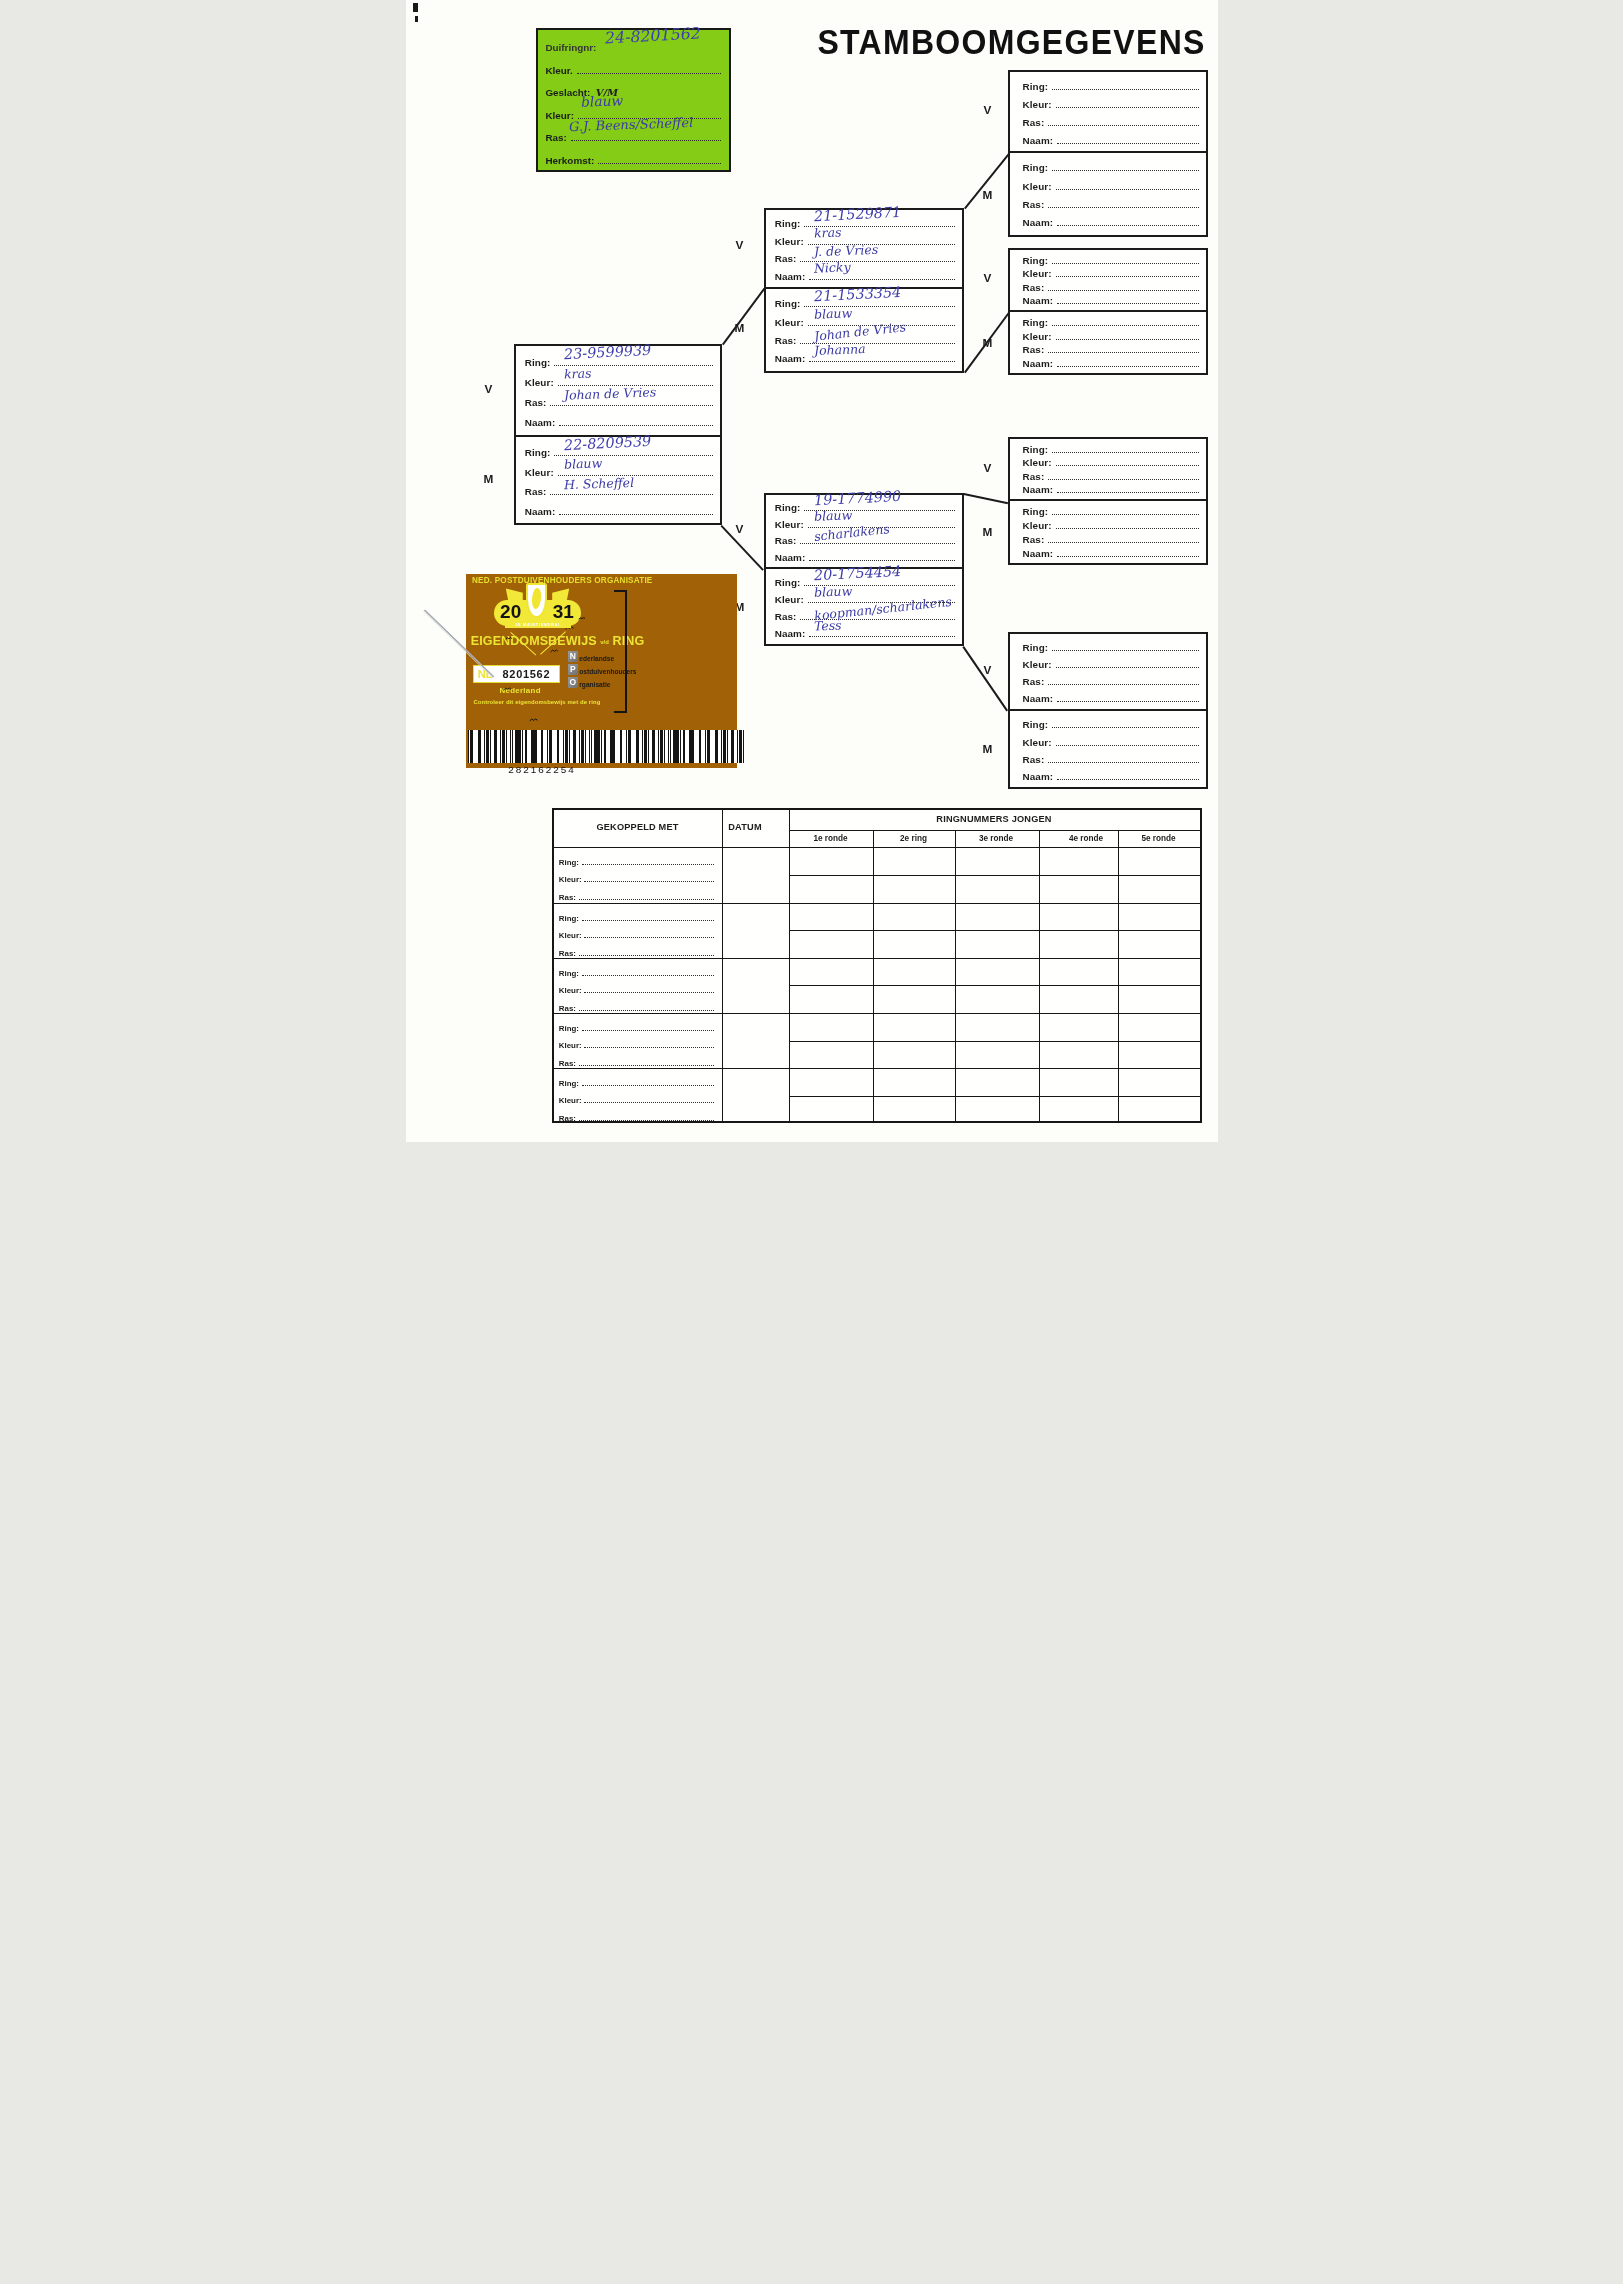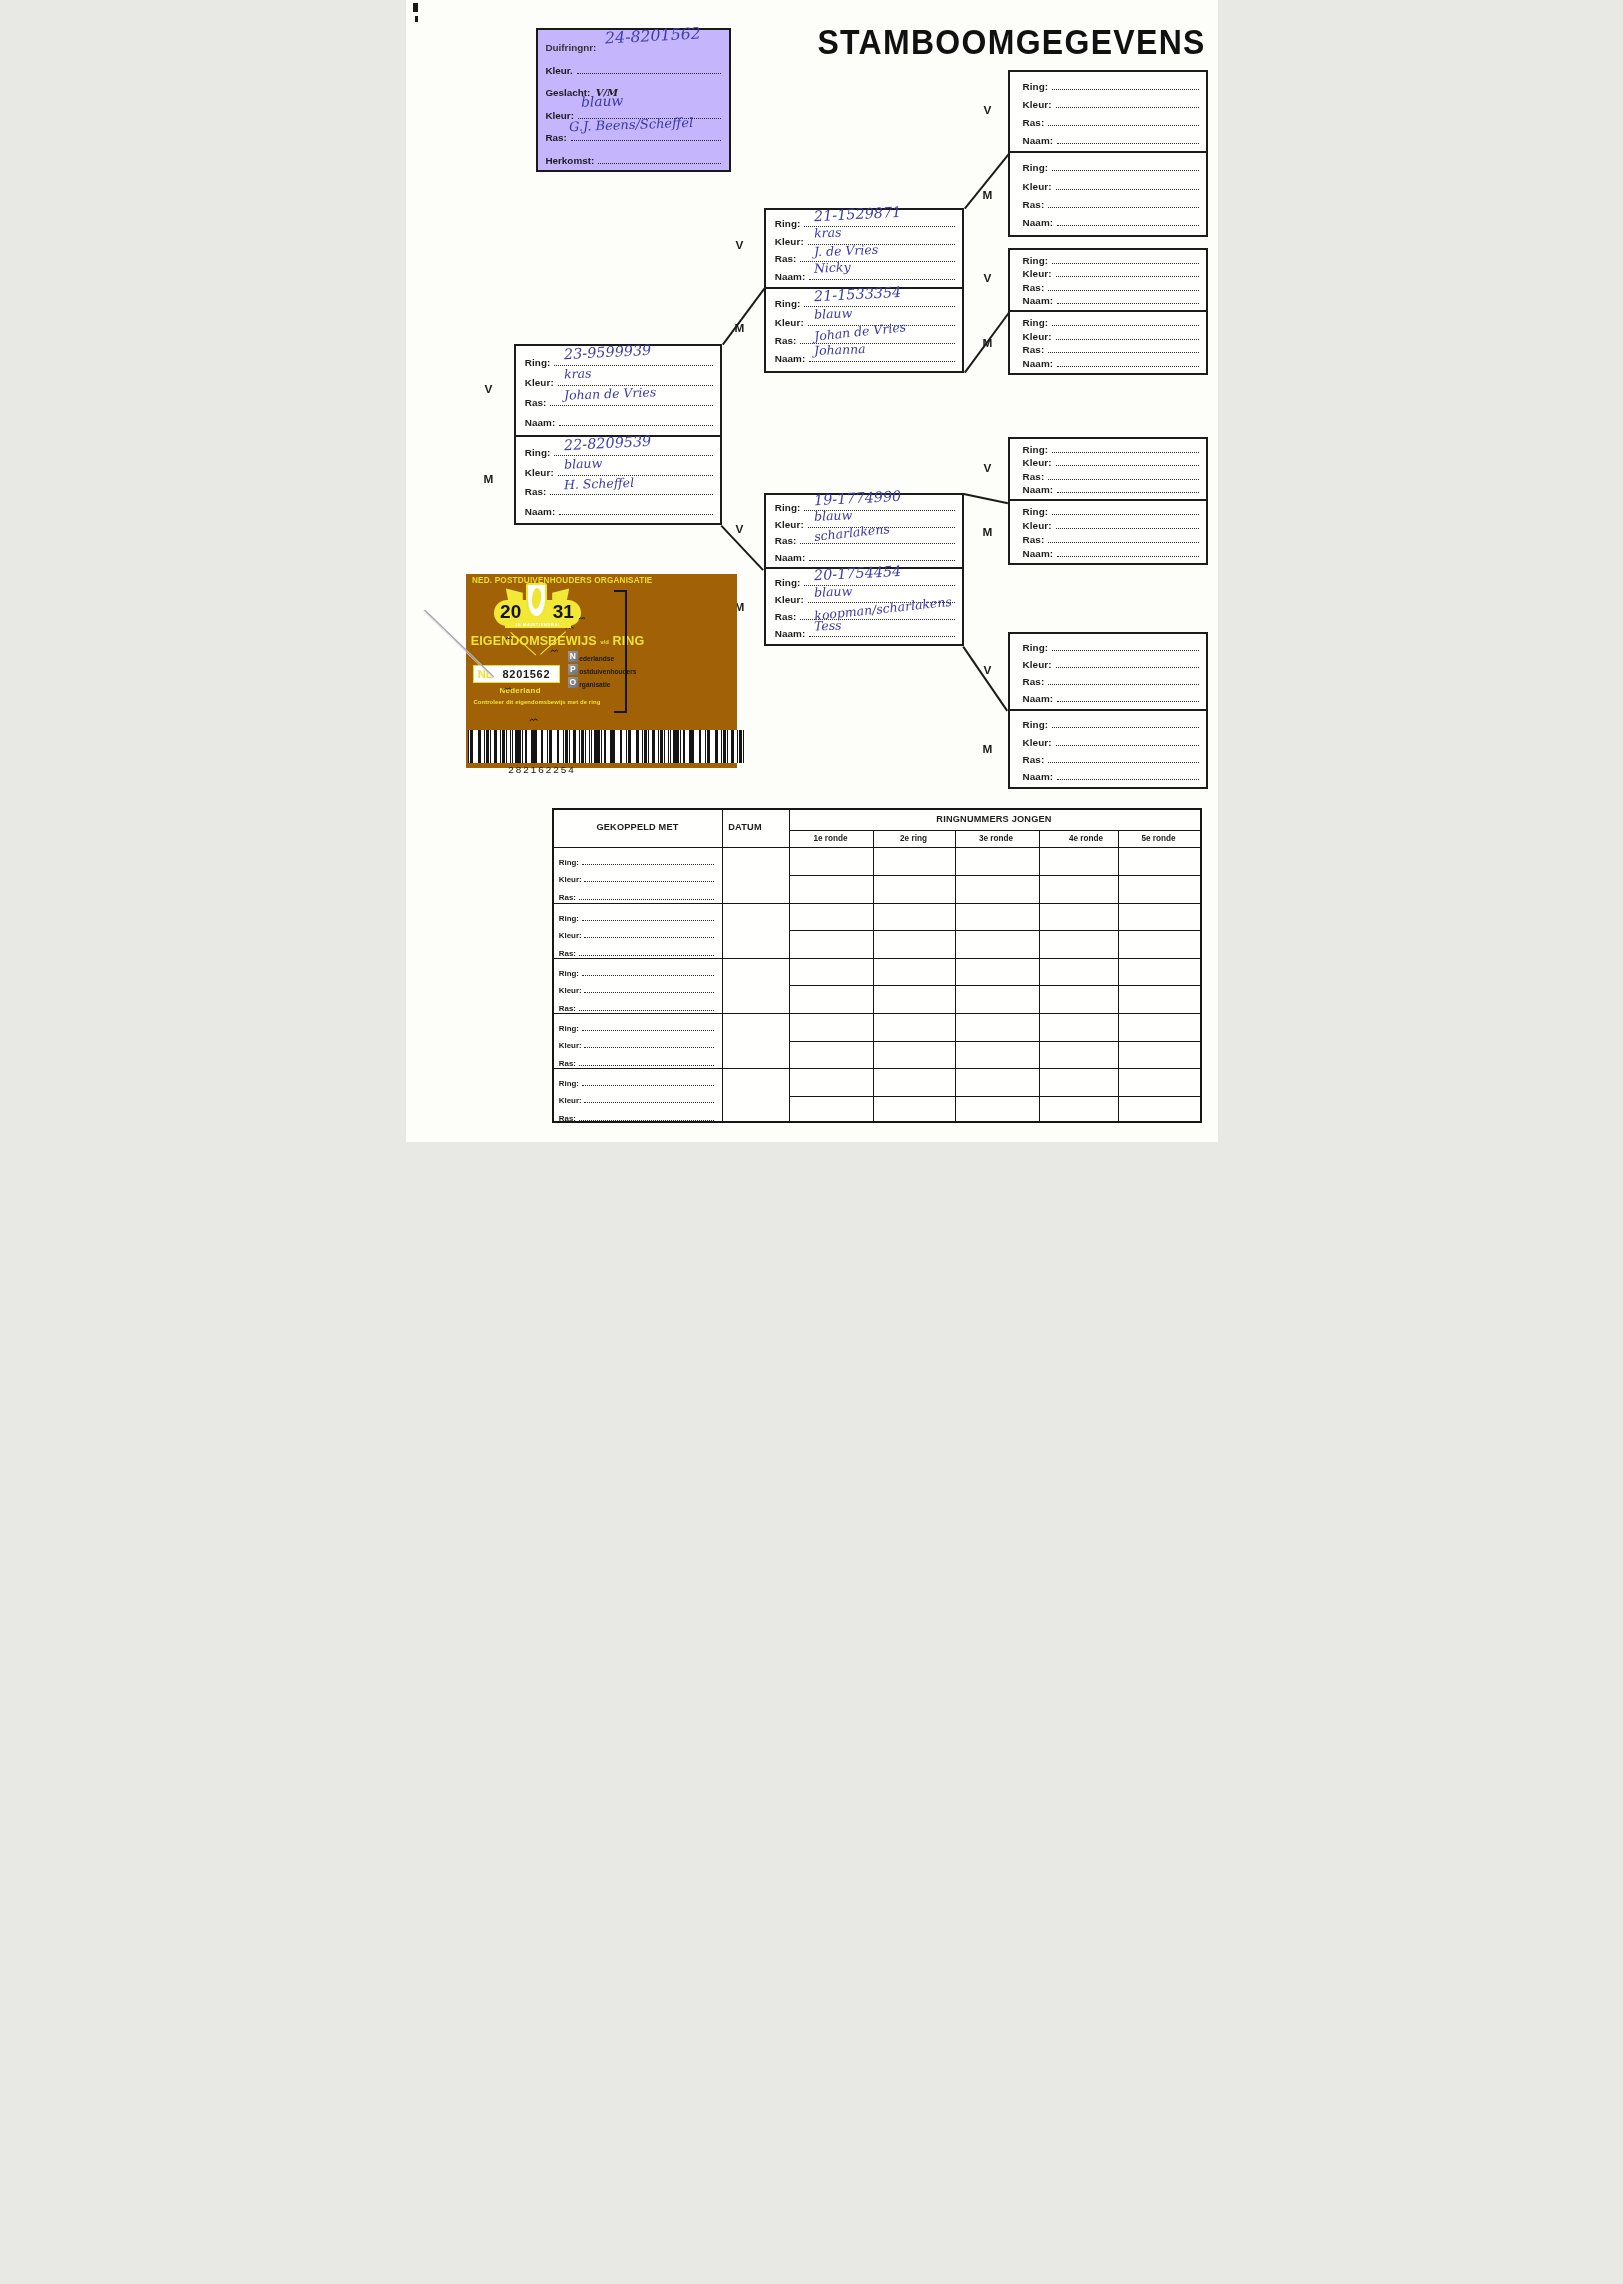--- a/index.html
+++ b/index.html
@@ -14,21 +14,21 @@
   .plabel{font-size:9.9px;font-weight:700;letter-spacing:0.1px;white-space:nowrap;}
   .pdots{flex:1;margin:0 1.3px 2px 3.9px;border-bottom:1.3px dotted #2b2b2b;height:7.9px;}
   .hand{position:absolute;left:39px;top:-7.2px;font-family:"DejaVu Serif",serif;font-style:italic;
         color:#3b3aa5;font-size:12.5px;white-space:nowrap;transform:rotate(-2deg);z-index:5;}
   .hand.hbig{font-size:14.4px;top:-9.2px;transform:rotate(-3deg);color:#3f3eae;}
   .hand.up{transform:rotate(-6deg);}
   .sexlabel{position:absolute;font-size:11.8px;font-weight:800;transform:translate(-50%,-50%);}
   .conn{position:absolute;border-top:2px solid #1b1b1b;transform-origin:0 0;}
   
   .infobox{position:absolute;left:130px;top:27.6px;width:195px;height:144px;border:2px solid #191919;
-           box-sizing:border-box;padding:6.6px 7.9px 3.9px 7.9px;display:flex;flex-direction:column;justify-content:space-between;background:#c4b5fd;}
+           box-sizing:border-box;padding:6.6px 7.9px 3.9px 7.9px;display:flex;flex-direction:column;justify-content:space-between;background:#84cc16;}
   .ibrow{position:relative;display:flex;align-items:flex-end;height:17px;}
   .iblabel{font-size:9.9px;font-weight:700;white-space:nowrap;}
   .ibdots{flex:1;margin:0 0 2px 3.9px;border-bottom:1.3px dotted #2b2b2b;height:6.6px;}
   .handdark{font-family:"DejaVu Serif",serif;font-style:italic;color:#222;font-weight:700;}
   
   .title{position:absolute;top:23.6px;right:11.8px;font-size:32px;font-weight:800;letter-spacing:1.3px;
          transform:scaleY(1.08);color:#111;}
   
   .sticker{position:absolute;left:60px;top:574px;width:271px;height:194px;background:#a16207;}
   .cert-org{position:absolute;left:6.6px;top:1.3px;font-size:8.5px;font-weight:800;color:#e9df2c;letter-spacing:0.2px;transform:scaleX(.96);transform-origin:left;}

